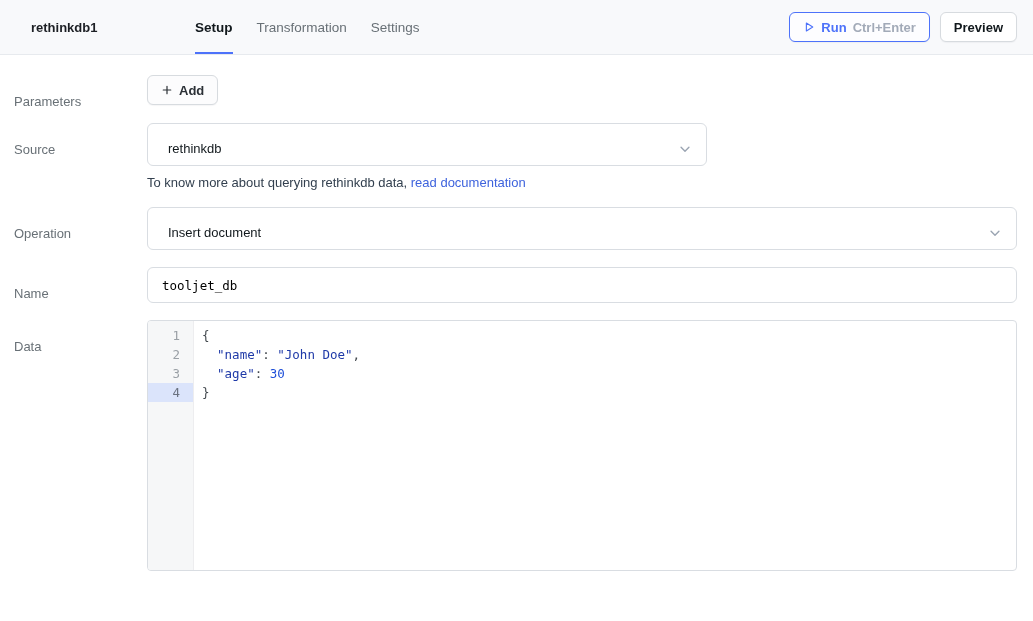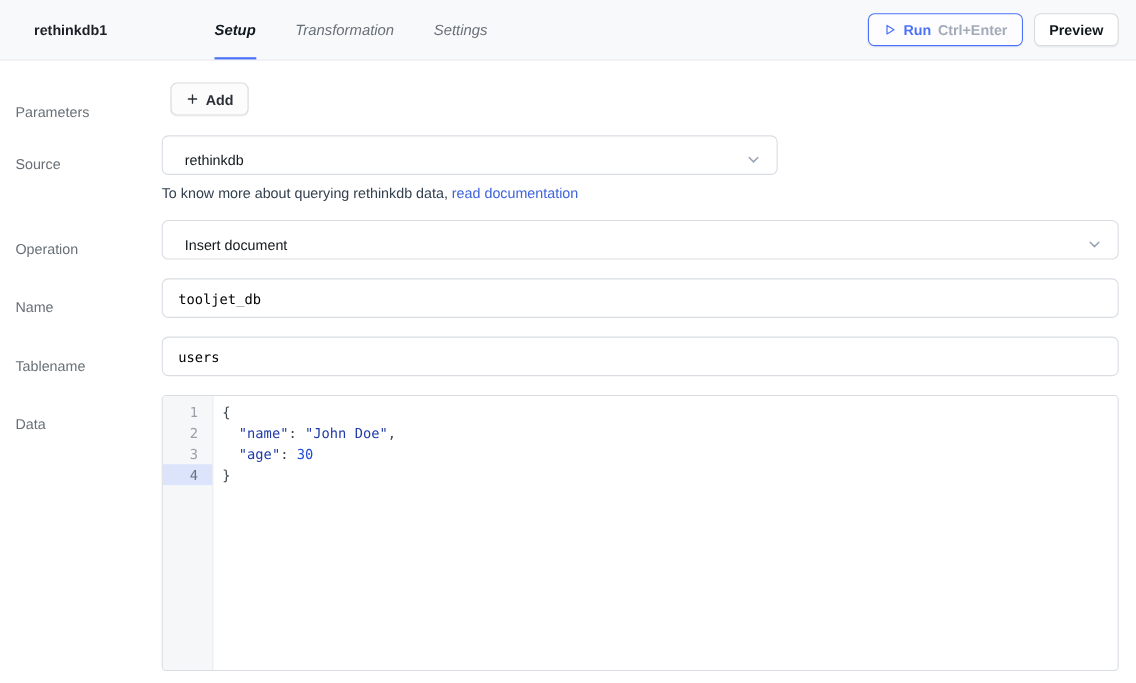--- a/index.html
+++ b/index.html
@@ -23,21 +23,21 @@
   .query-title {
     display: flex;
     align-items: center;
     font-weight: 700;
     font-size: 13px;
     color: #1c1f24;
     margin-left: 15px;
     width: 164px;
     flex: none;
   }
-  .tabs { display: flex; gap: 36px; font-style: italic; }
+  .tabs { display: flex; gap: 24px; }
   .tab {
     display: flex;
     align-items: center;
     font-size: 13.5px;
     color: #687076;
     cursor: pointer;
     border-bottom: 2px solid transparent;
     padding-top: 2px;
   }
   .tab.active {
@@ -86,26 +86,25 @@
     margin-top: 11px;
   }
   .row-field { flex: 1 1 auto; min-width: 0; }
 
   .btn-add {
     height: 30px;
     padding: 0 13px;
     font-weight: 600;
     color: #2b3036;
     background: #fcfcfd;
-    margin-left: 8px;
   }
   .plus-glyph { display: inline-flex; }
 
   .select-control {
-    height: 36px;
+    height: 43px;
     border: 1px solid #d9dde2;
     border-radius: 6px;
     background: #ffffff;
     display: flex;
     align-items: center;
     padding: 8px 14px 0 20px;
     cursor: pointer;
   }
   .select-control .select-value { font-size: 13px; color: #11181c; }
   .select-control .chev { margin-left: auto; display: inline-flex; }
@@ -232,26 +231,20 @@
     </div>
   </div>
 
   <div class="form-row">
     <div class="row-label">Name</div>
     <div class="row-field">
       <input class="text-input" type="text" value="tooljet_db" style="">
     </div>
   </div>
 
-  <div class="form-row">
-    <div class="row-label">Tablename</div>
-    <div class="row-field">
-      <input class="text-input" type="text" value="users" style="">
-    </div>
-  </div>
 
   <div class="form-row">
     <div class="row-label">Data</div>
     <div class="row-field">
       <div class="code-editor">
         <div class="editor-gutter">
             <div class="gut-line">1</div>
             <div class="gut-line">2</div>
             <div class="gut-line">3</div>
             <div class="gut-line active">4</div>

